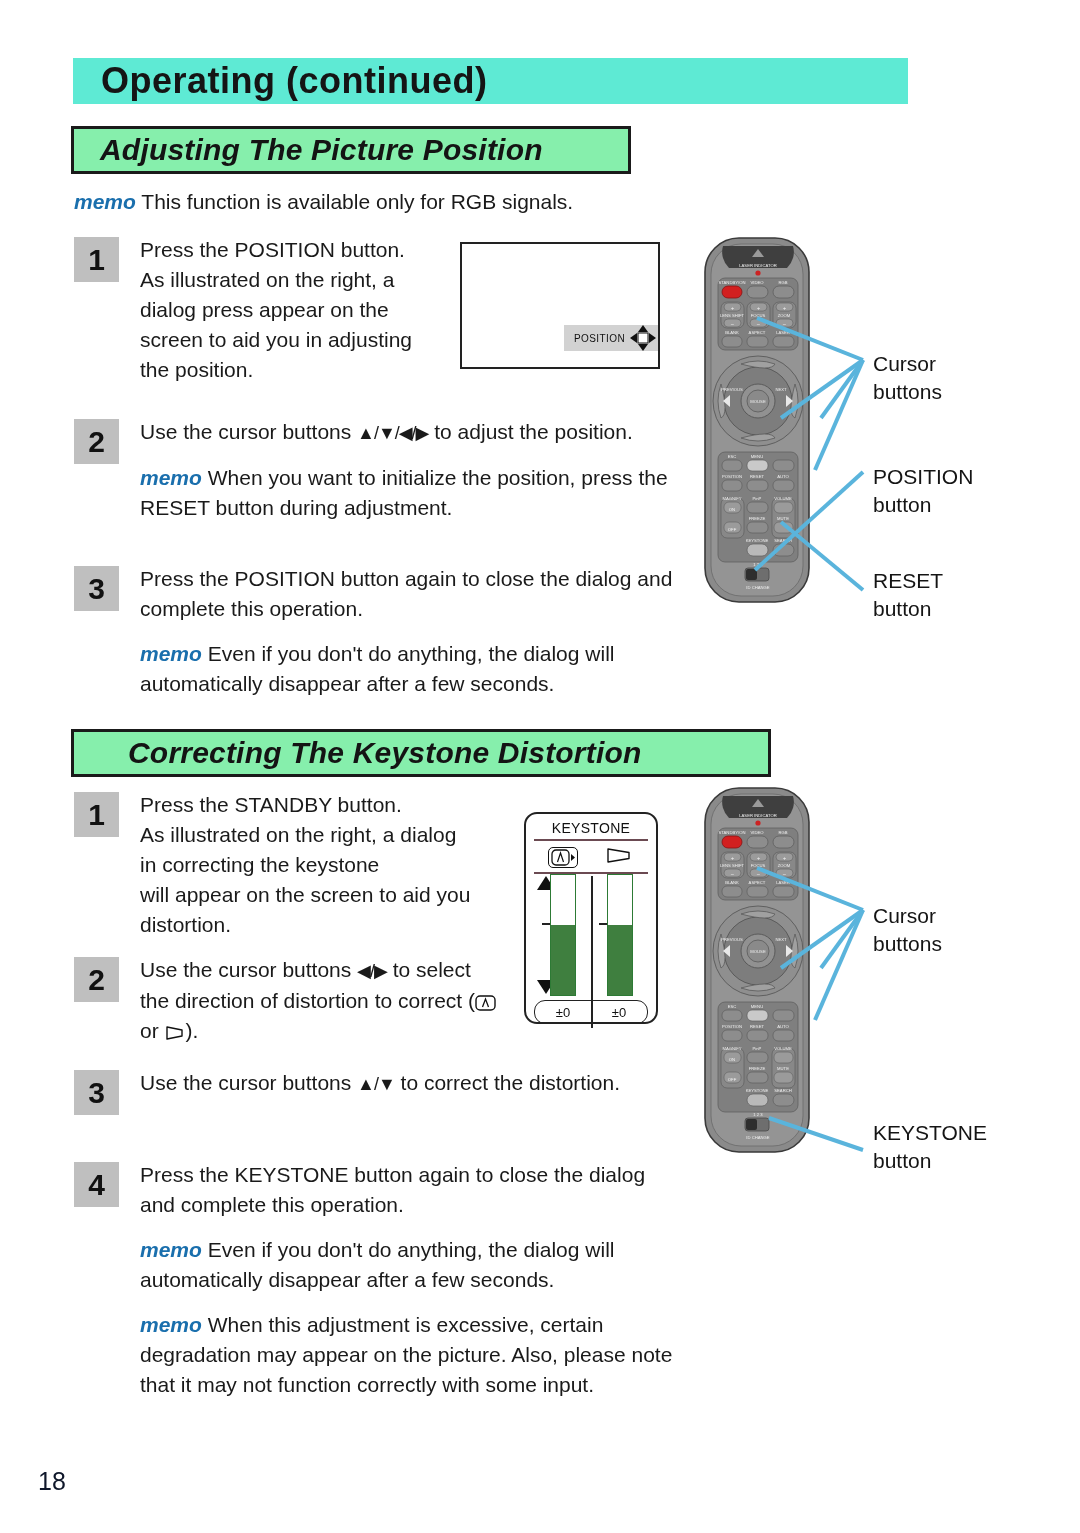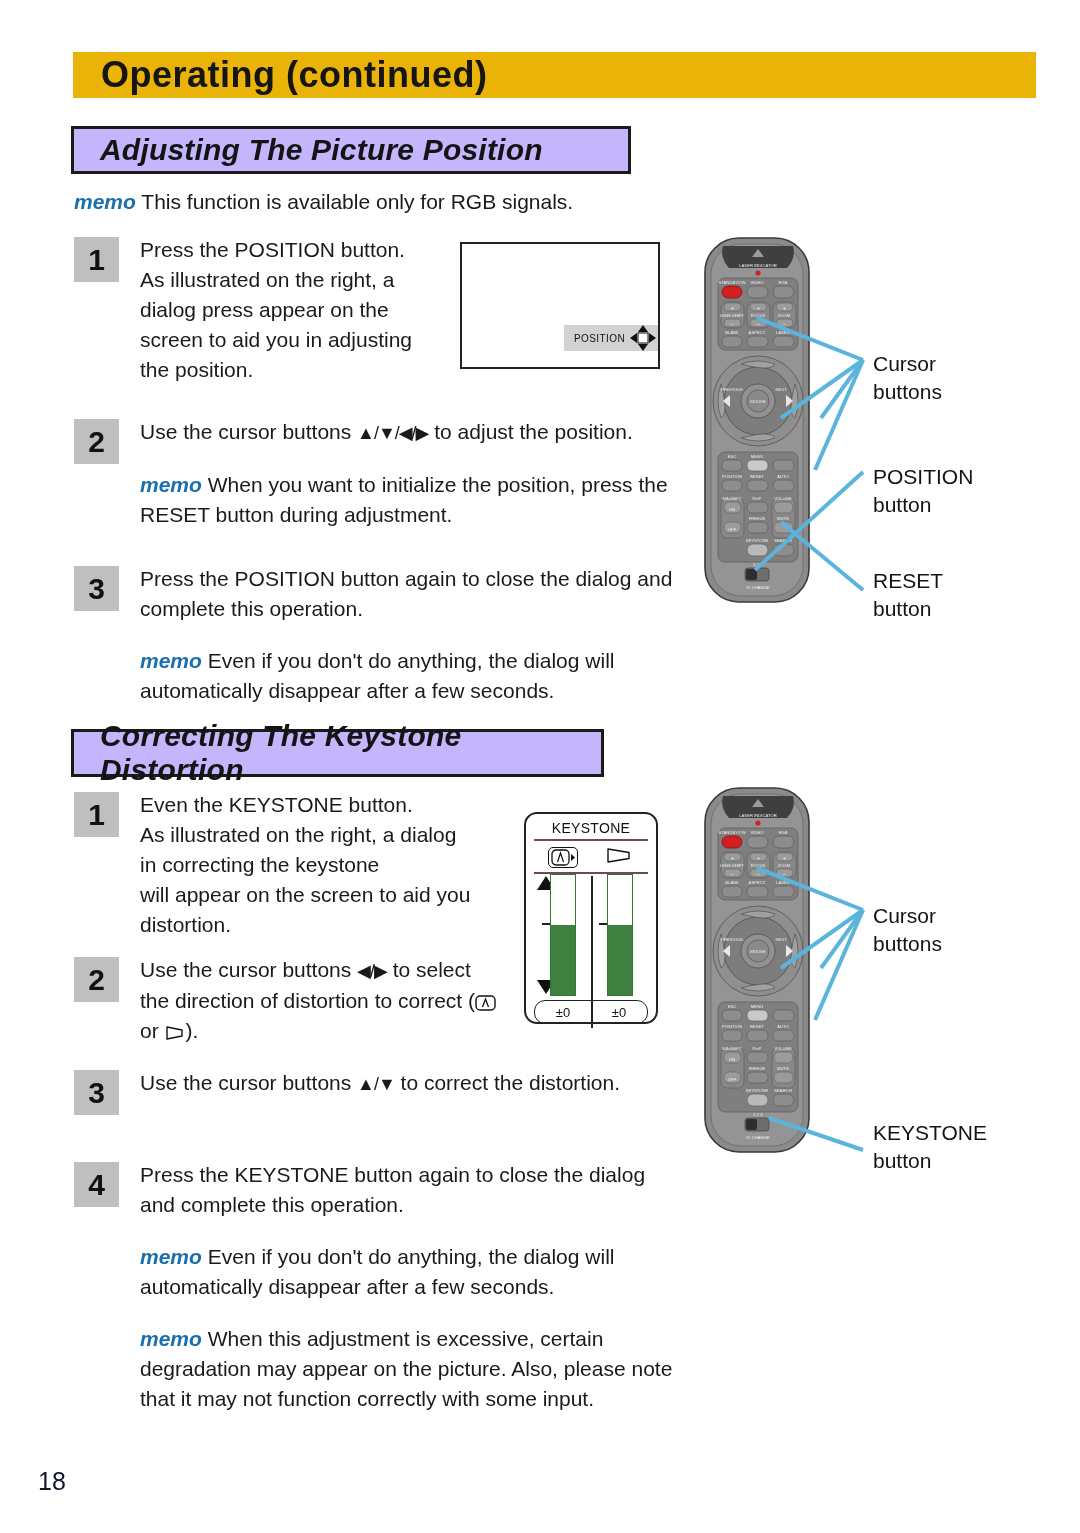--- a/index.html
+++ b/index.html
@@ -13,54 +13,54 @@
     position: relative;
     font-family: "Liberation Sans", sans-serif;
     color: #1a1a1a;
     overflow: hidden;
   }
 
   
   .page-header {
     position: absolute;
     left: 73px;
-    top: 52px;
-    width: 963px;
+    top: 58px;
+    width: 835px;
     height: 46px;
-    background: #eab308;
+    background: #5eead4;
     display: flex;
     align-items: center;
   }
   .page-header .title {
     font-size: 36px;
     font-weight: bold;
     letter-spacing: 0.5px;
     margin-left: 28px;
     color: #151515;
   }
 
   
   .section-box {
     position: absolute;
     border: 3px solid #1a1a1a;
-    background: #c4b5fd;
+    background: #86efac;
     display: flex;
     align-items: center;
     box-sizing: border-box;
   }
   .section-box .section-title {
     font-size: 30px;
     font-weight: bold;
     font-style: italic;
     letter-spacing: 0.2px;
     margin-left: 26px;
     color: #141414;
   }
   #sec-position { left: 71px; top: 126px; width: 560px; height: 48px; }
-  #sec-keystone { left: 71px; top: 729px; width: 533px; height: 48px; }
+  #sec-keystone { left: 71px; top: 729px; width: 700px; height: 48px; padding-left: 28px; }
 
   
   .memo-word {
     color: #1a6fad;
     font-weight: bold;
     font-style: italic;
     text-align: center;
   }
   .memo-lead {
     position: absolute;
@@ -88,21 +88,21 @@
     justify-content: center;
     flex: none;
     margin-top: 2px;
   }
   .step-body {
     margin-left: 21px;
     font-size: 21px;
     line-height: 30px;
   }
   .step-body p { margin: 0; }
-  .step-body p.memo-par { margin-top: 22px; }
+  .step-body p.memo-par { margin-top: 15px; }
 
   .arrow-glyph { font-size: 18px; letter-spacing: -1px; }
 
   .kicon {
     display: inline-block;
     vertical-align: -3px;
     width: 21px;
     height: 16px;
   }
 
@@ -324,21 +324,21 @@
   </div>
 </div>
 
 <div class="section-box" id="sec-keystone">
   <div class="section-title">Correcting The Keystone Distortion</div>
 </div>
 
 <div class="step" style="left:74px; top:790px; width:440px;">
   <div class="step-num">1</div>
   <div class="step-body">
-    <p>Even the KEYSTONE button.</p>
+    <p>Press the STANDBY button.</p>
     <p>As illustrated on the right, a dialog</p>
     <p>in correcting the keystone</p>
     <p>will appear on the screen to aid you</p>
     <p>distortion.</p>
   </div>
 </div>
 
 <div class="step" style="left:74px; top:955px; width:430px;">
   <div class="step-num">2</div>
   <div class="step-body">

